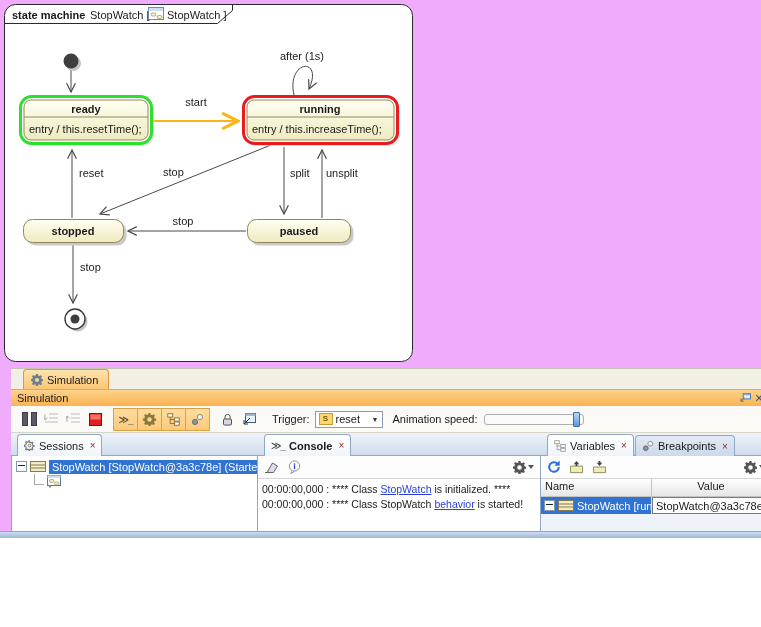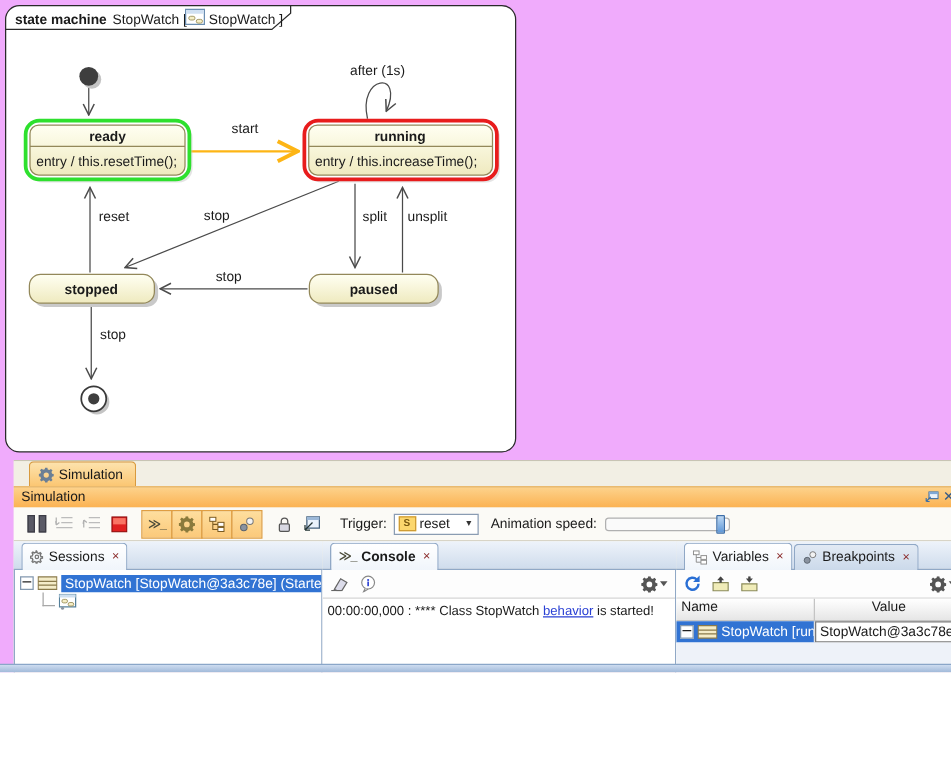--- a/index.html
+++ b/index.html
@@ -390,20 +390,21 @@
               </svg>
             <span class="pt-spacer"></span>
             <span class="menu-btn">
               <svg width="13" height="13" viewBox="0 0 16 16">
                   <path fill="#555" d="M6.8 0h2.4l.4 2c.6.1 1.2.4 1.7.7l1.7-1.2 1.7 1.7-1.2 1.7c.3.5.6 1.1.7 1.7l2 .4v2.4l-2 .4c-.1.6-.4 1.2-.7 1.7l1.2 1.7-1.7 1.7-1.7-1.2c-.5.3-1.1.6-1.7.7l-.4 2H6.8l-.4-2c-.6-.1-1.2-.4-1.7-.7l-1.7 1.2-1.7-1.7 1.2-1.7c-.3-.5-.6-1.1-.7-1.7l-2-.4V6.8l2-.4c.1-.6.4-1.2.7-1.7L1.3 3 3 1.3l1.7 1.2c.5-.3 1.1-.6 1.7-.7l.4-1.8zM8 5.2A2.8 2.8 0 1 0 8 10.8 2.8 2.8 0 0 0 8 5.2z"></path>
                 </svg>
               <span class="caret"></span>
             </span>
           </div>
           <div class="console-text">
+            <div><span>00:00:00,000 : **** Class </span><span class="clink">StopWatch</span><span> is initialized. ****</span></div>
             <div><span>00:00:00,000 : **** Class StopWatch </span><span class="clink">behavior</span><span> is started!</span></div>
           </div>
           <div class="hscroll">
             <span class="sb-btn">
                 <span class="tri-l"></span>
               </span>
             <span class="sb-track">
                 <span class="sb-thumb" style="left:20%;width:58%;"></span>
               </span>
             <span class="sb-btn">

